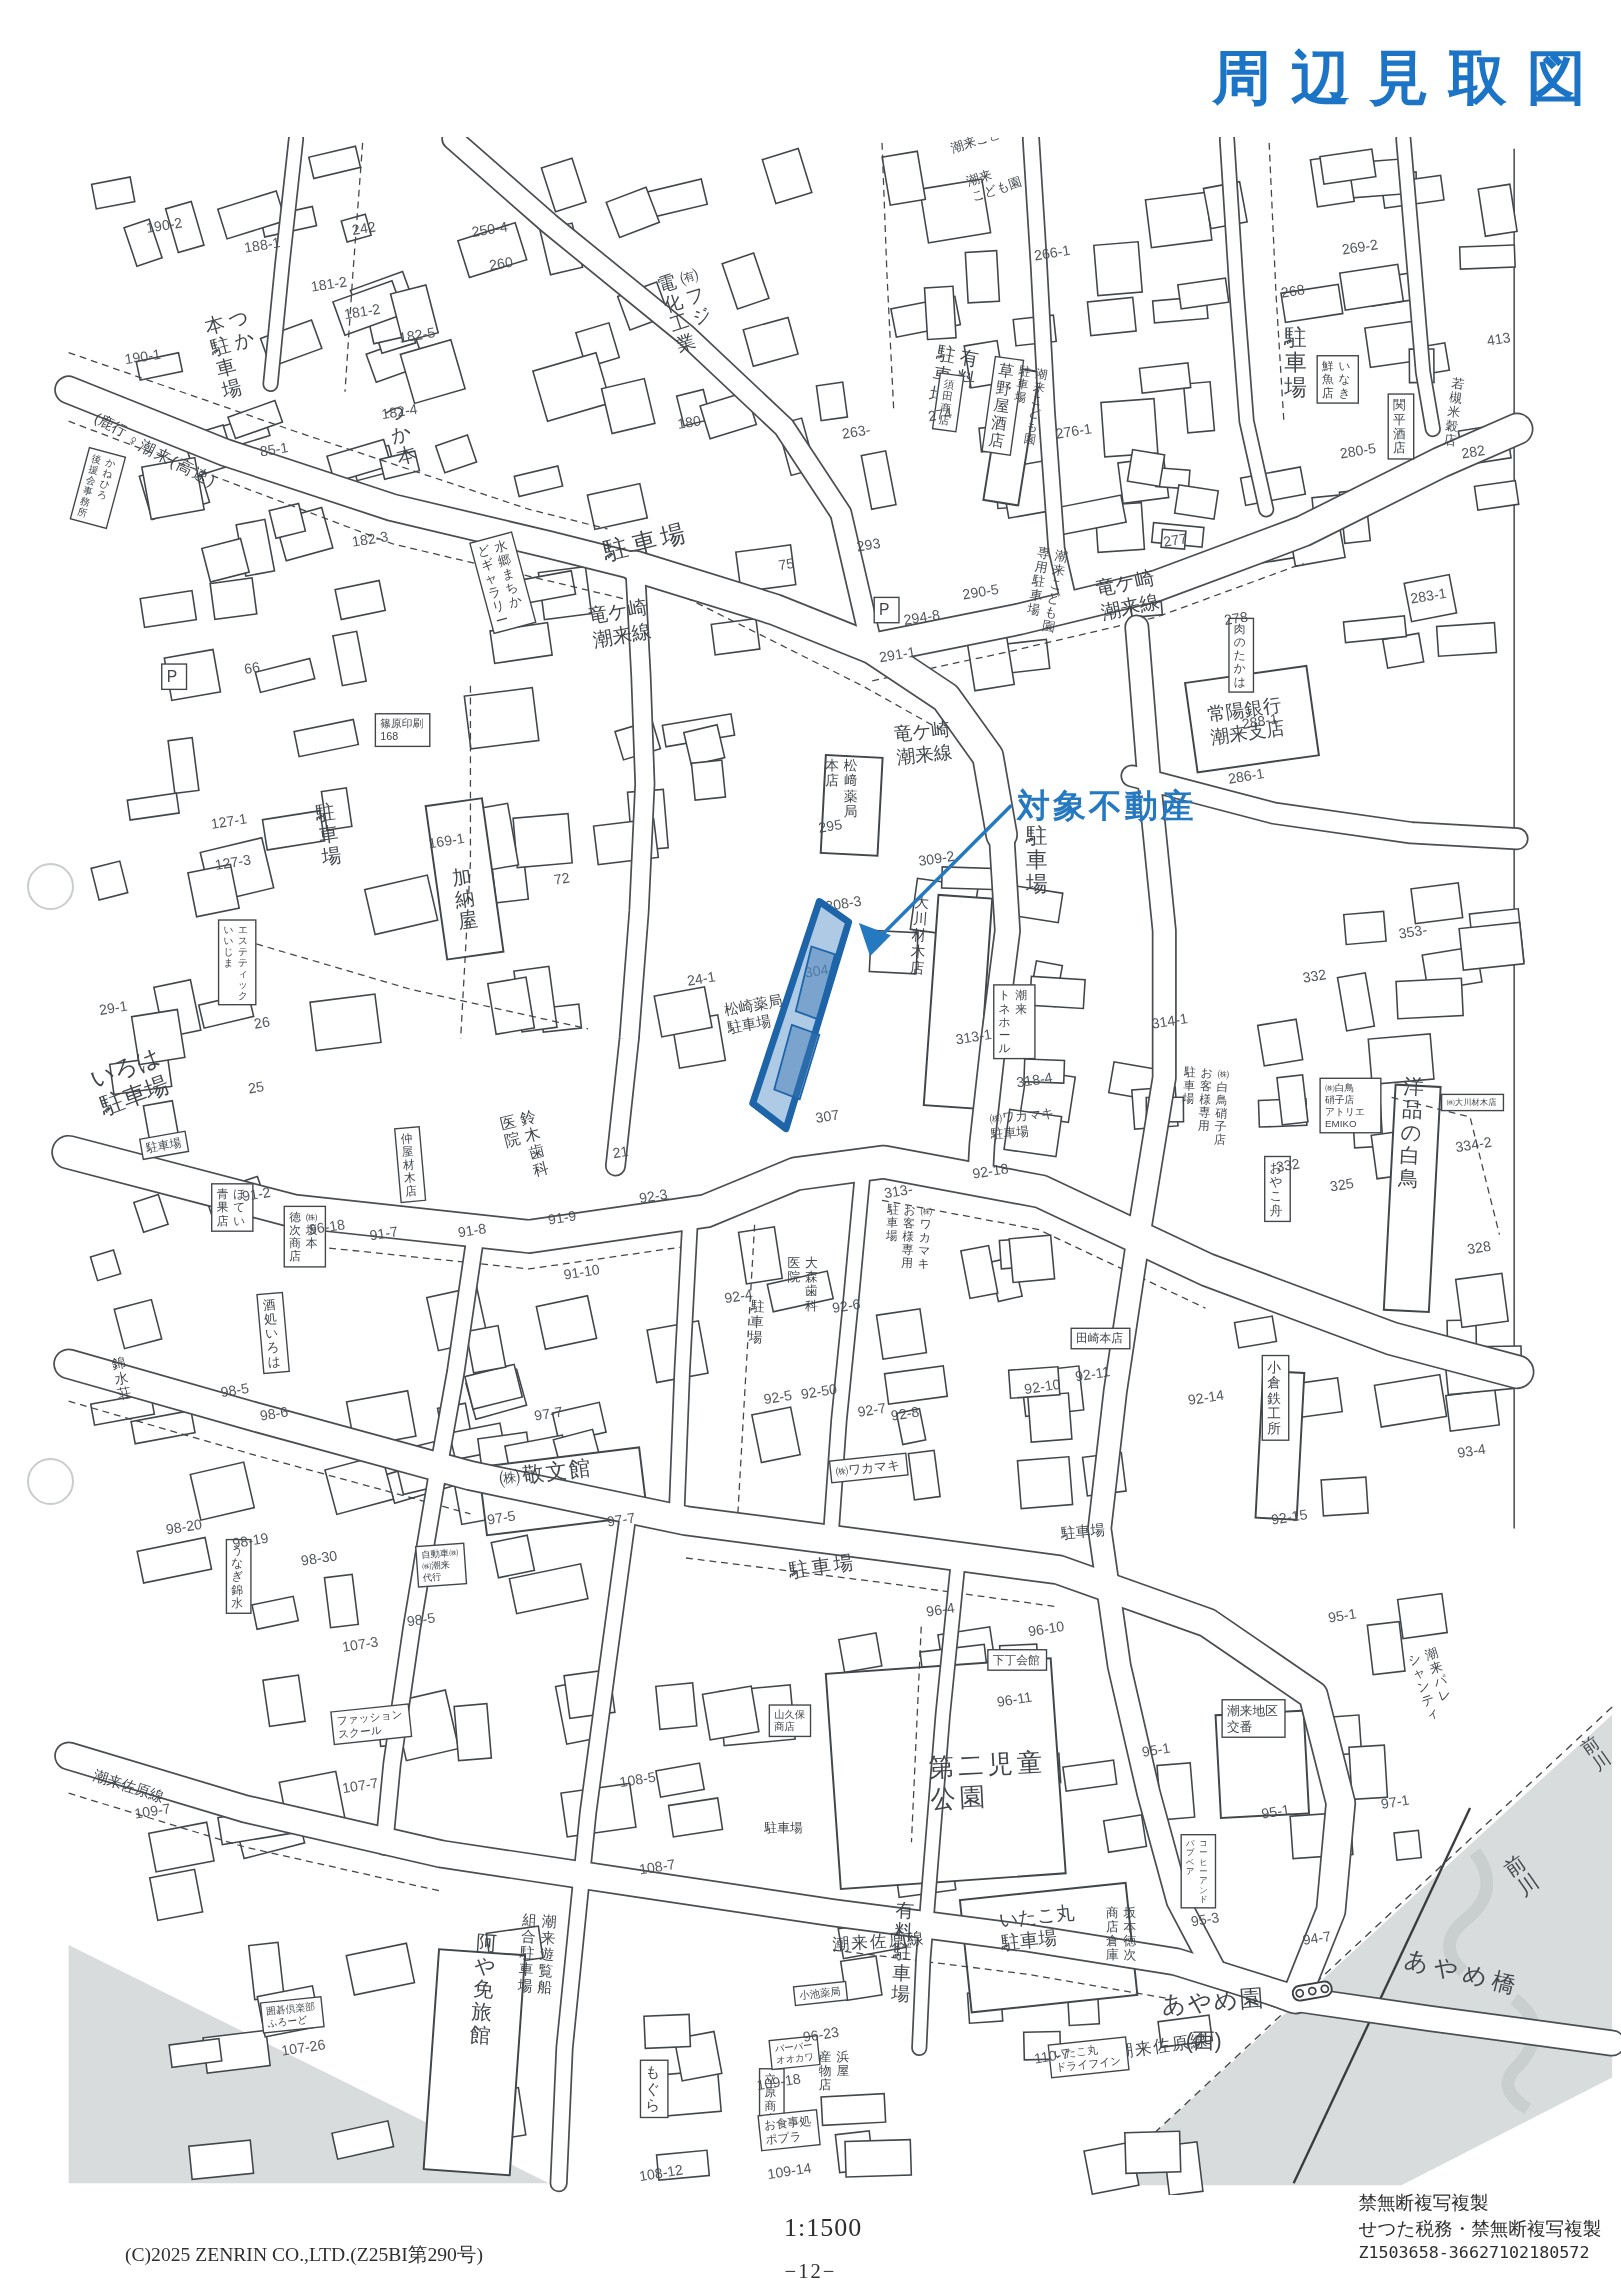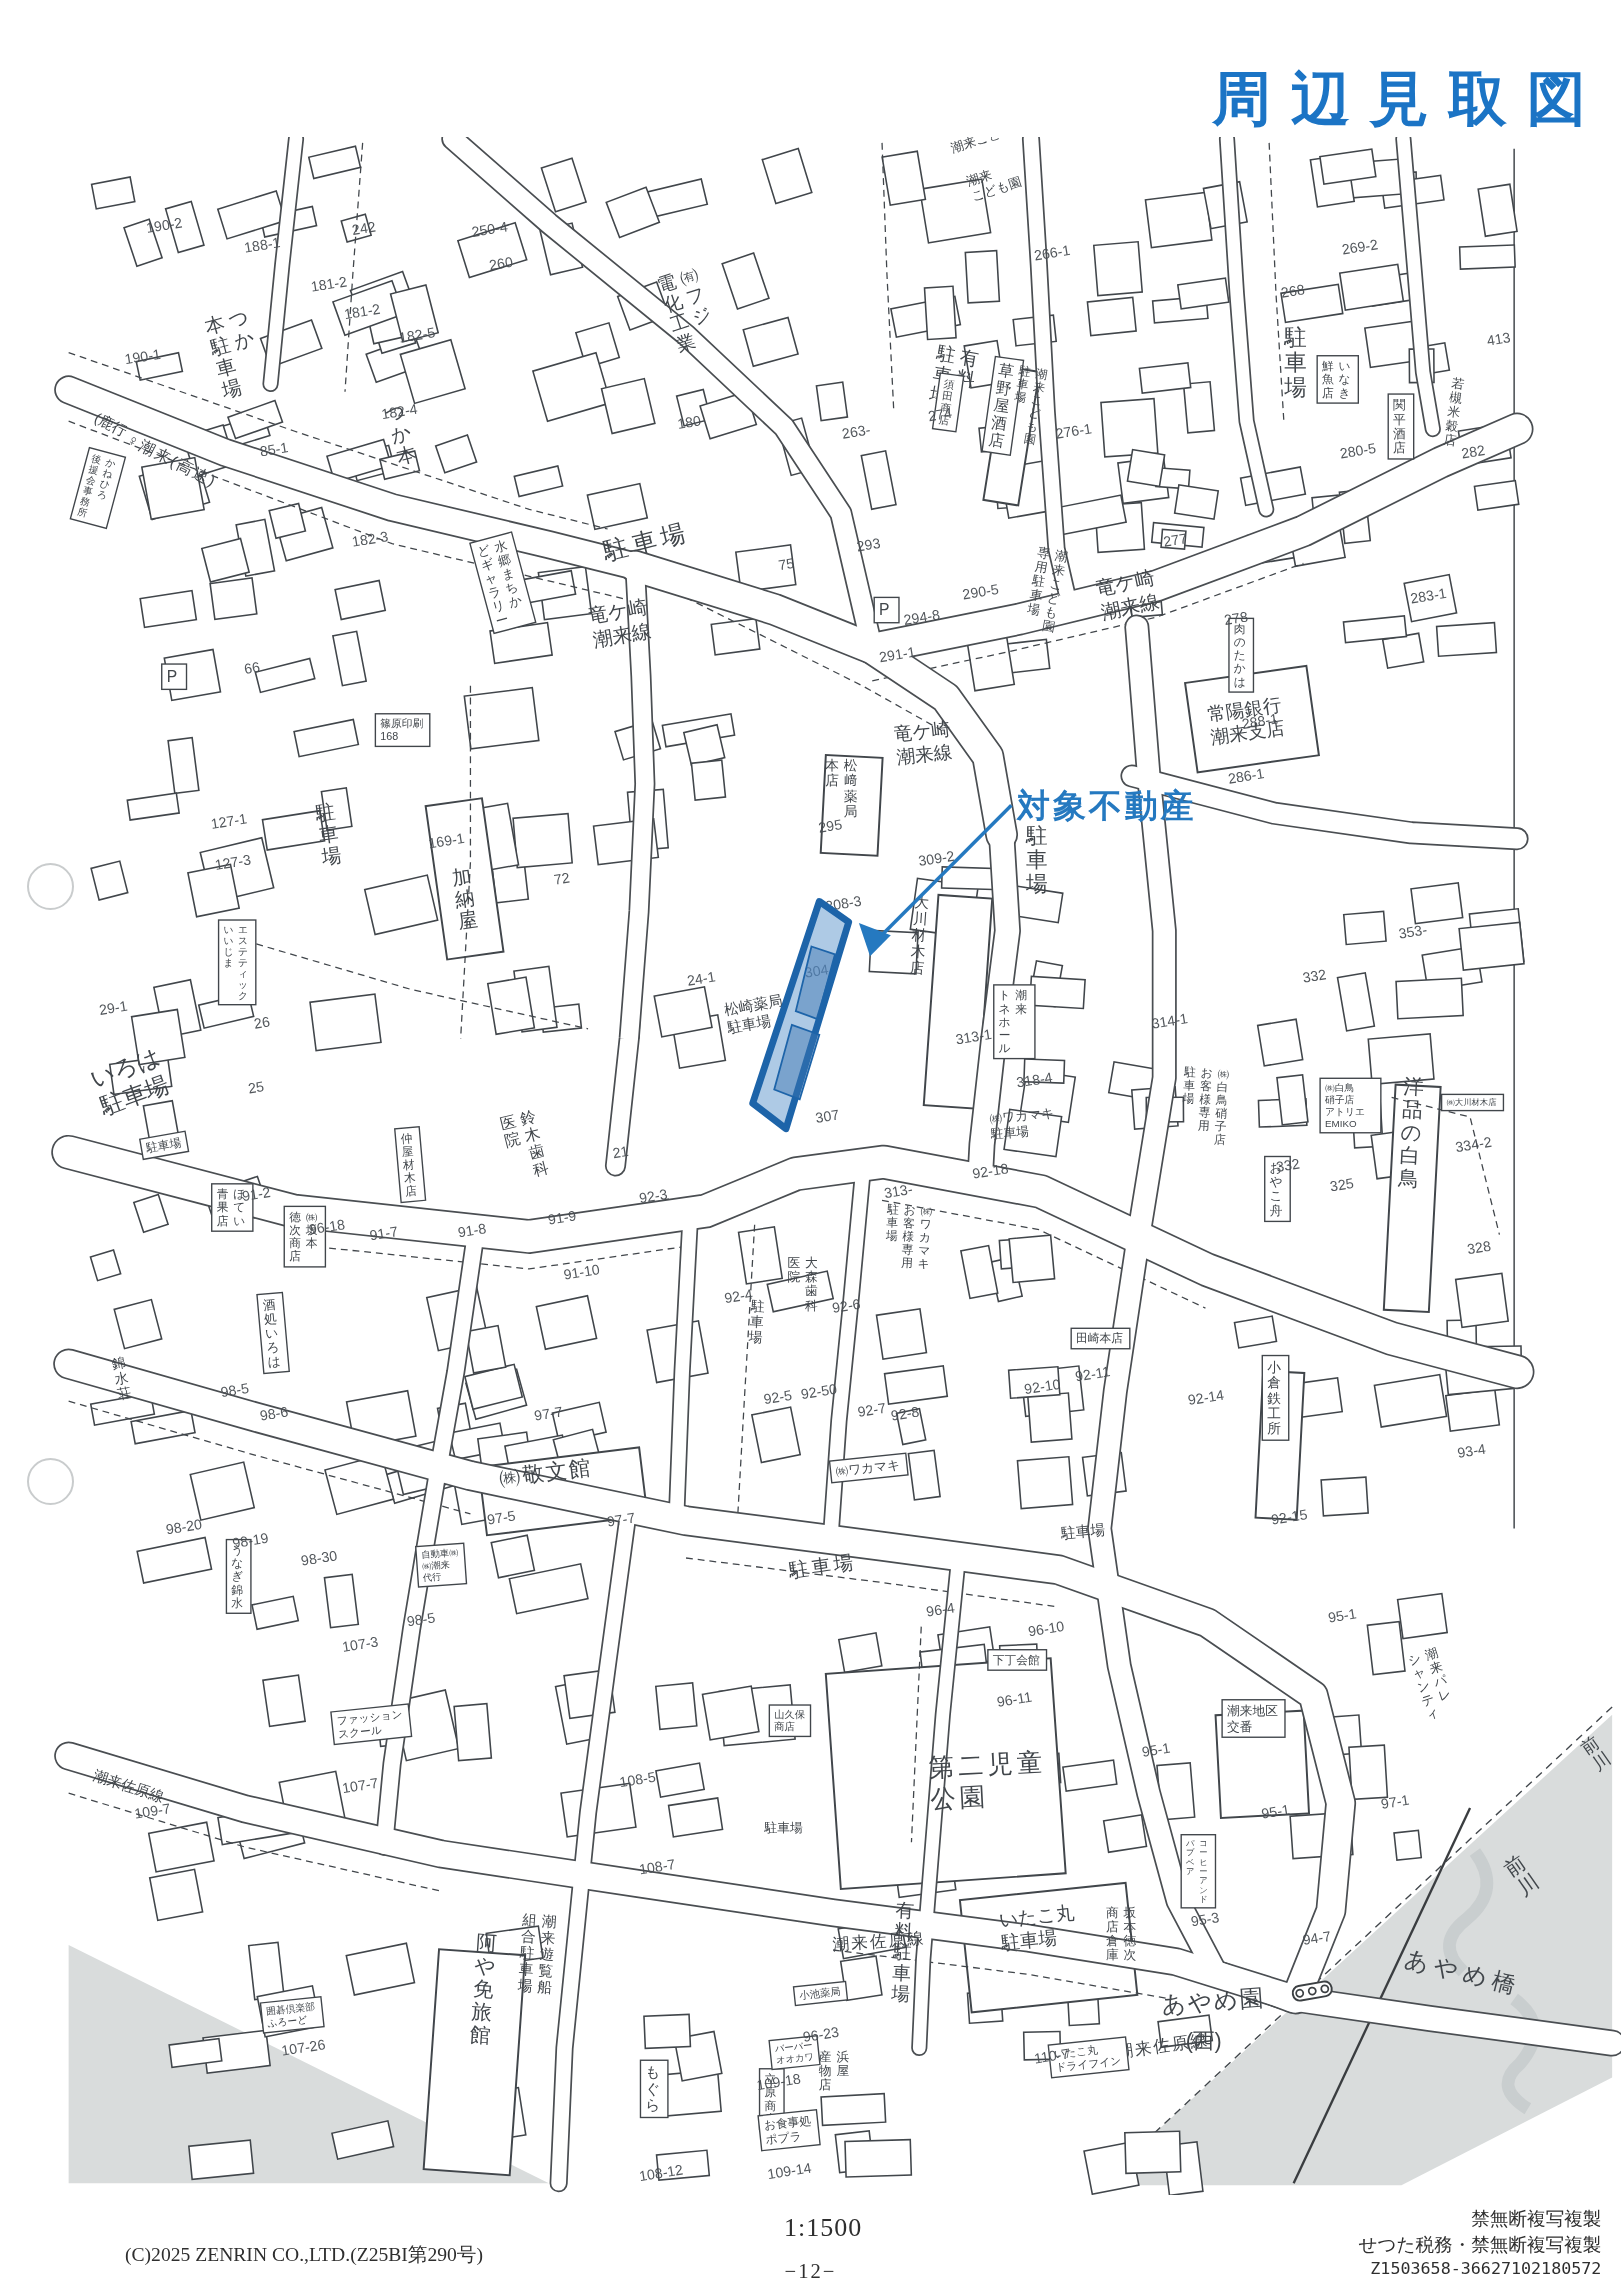--- a/index.html
+++ b/index.html
@@ -1,28 +1,28 @@
 <!DOCTYPE html>
 <html><head>
 <meta charset="utf-8">
 <style>
   html,body{margin:0;padding:0;background:#e8e8e8;}
   #page{position:relative;width:1621px;height:2292px;background:#ffffff;overflow:hidden;
         font-family:"Liberation Sans",sans-serif;}
   #title{position:absolute;top:39px;right:15.7px;font-family:"Liberation Serif",serif;
-         font-weight:bold;font-size:59px;letter-spacing:19.6px;white-space:nowrap;margin-top:21px;}
+         font-weight:bold;font-size:59px;letter-spacing:19.6px;white-space:nowrap;}
   #map{position:absolute;left:0;top:137px;}
   .punch{position:absolute;left:27.4px;width:43px;height:43px;border-radius:50%;
          border:2.5px solid #c9cccd;background:transparent;}
   #annot{position:absolute;left:1017px;top:784px;font-family:Liberation Serif, serif;
          font-size:33px;letter-spacing:2.9px;font-weight:bold;white-space:nowrap;}
   .foot{position:absolute;font-family:"Liberation Serif",serif;color:#2e2e2e;white-space:nowrap;}
   #f-copy{left:125px;top:2213px;font-size:19.6px;margin-top:28px;}
   #f-scale{left:784px;top:2213px;font-size:26px;letter-spacing:1px;}
-  #f-right{right:19.6px;top:2190px;text-align:right;font-size:18.6px;line-height:1.38;margin-top:16px;}
+  #f-right{right:19.6px;top:2190px;font-size:18.6px;line-height:1.38;}
   #f-code{font-size:16.7px;font-family:"DejaVu Sans Mono",monospace;}
   #f-page{left:0;right:0;top:2260px;text-align:center;font-size:20.6px;letter-spacing:2px;}
 </style>
 </head>
 <body>
 
 <div id="page">
 
   <div id="title" style="color: rgb(27, 116, 197);">周辺見取図</div>
 

